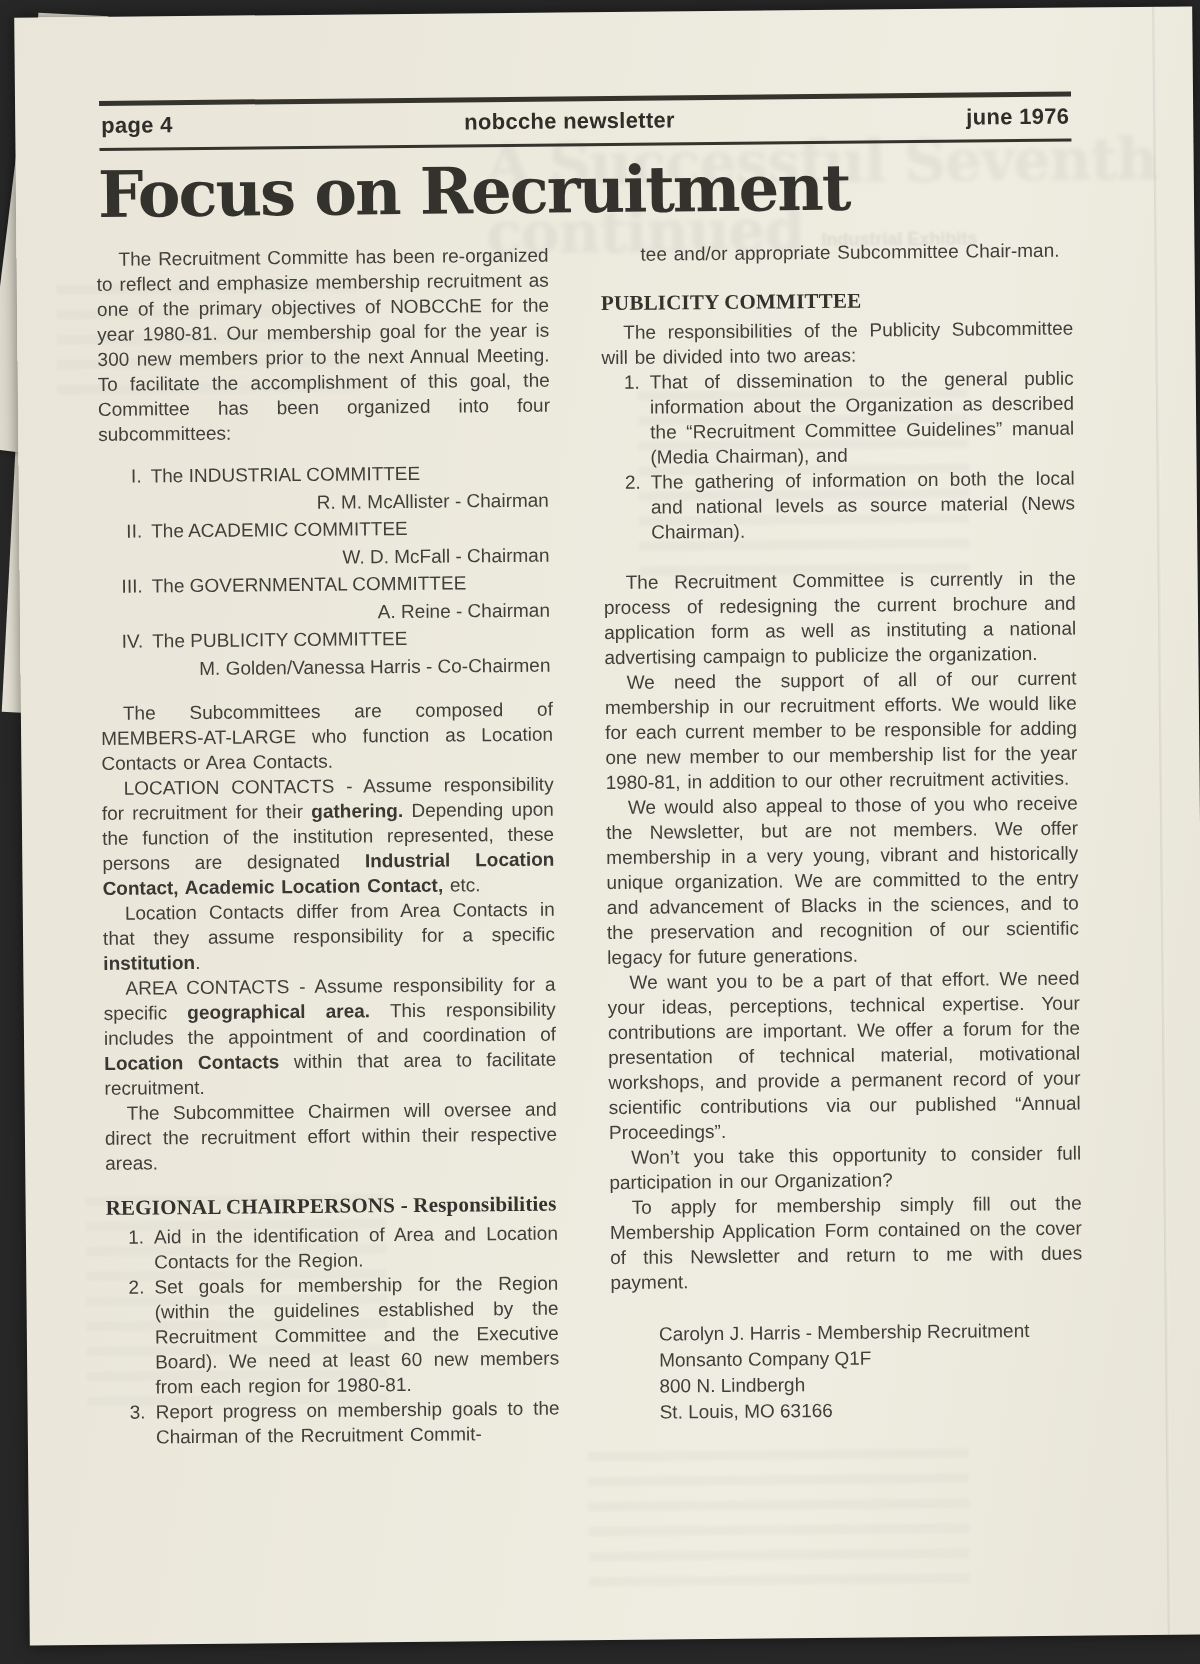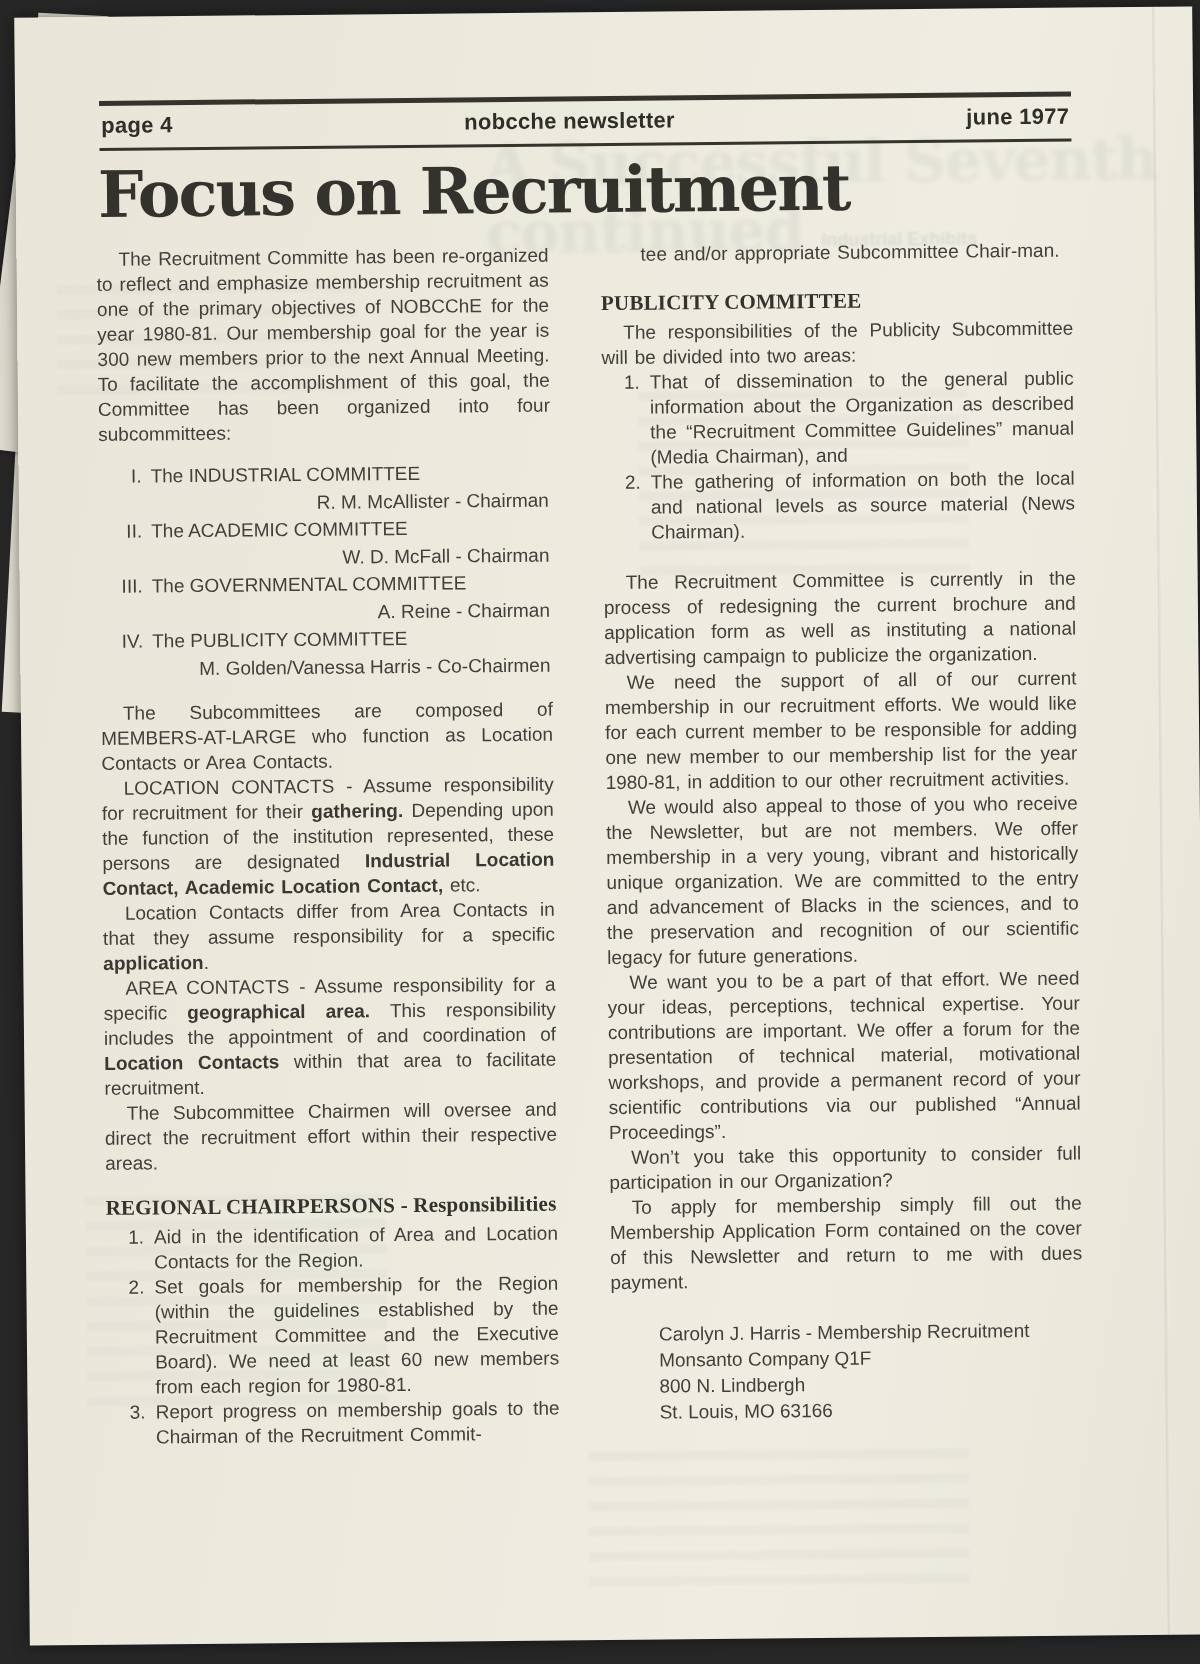--- a/index.html
+++ b/index.html
@@ -81,21 +81,21 @@
     <div class="ghost-blob blob1"></div>
     <div class="ghost-blob blob2"></div>
     <div class="ghost-blob blob3"></div>
     <div class="ghost-blob blob4"></div>
 
     <header class="masthead">
       <div class="rule-thick"></div>
       <div class="masthead-row">
         <span>page 4</span>
         <span>nobcche newsletter</span>
-        <span>june 1977</span>
+        <span>june 1976</span>
       </div>
       <div class="rule-thin"></div>
     </header>
 
     <h1 class="article-title">Focus on Recruitment</h1>
 
     <section class="col col-left">
       <p class="para indent">The Recruitment Committe has been re-organized to reflect and emphasize membership recruitment as one of the primary objectives of NOBCChE for the year 1980-81. Our membership goal for the year is 300 new members prior to the next Annual Meeting. To facilitate the accomplishment of this goal, the Committee has been organized into four subcommittees:</p>
 
       <div class="committee-list">
@@ -129,21 +129,21 @@
         </div>
       </div>
 
       <p class="para indent">The Subcommittees are composed of MEMBERS-AT-LARGE who function as Location Contacts or Area Contacts.</p>
 
       <p class="para indent">
         <span>LOCATION CONTACTS - Assume responsibility for recruitment for their </span><b>gathering.</b><span> Depending upon the function of the institution represented, these persons are designated </span><b>Industrial Location Contact, Academic Location Contact,</b><span> etc.</span>
       </p>
 
       <p class="para indent">
-        <span>Location Contacts differ from Area Contacts in that they assume responsibility for a specific </span><b>application</b><span>.</span>
+        <span>Location Contacts differ from Area Contacts in that they assume responsibility for a specific </span><b>institution</b><span>.</span>
       </p>
 
       <p class="para indent">
         <span>AREA CONTACTS - Assume responsibility for a specific </span><b>geographical area.</b><span> This responsibility includes the appointment of and coordination of </span><b>Location Contacts</b><span> within that area to facilitate recruitment.</span>
       </p>
 
       <p class="para indent">The Subcommittee Chairmen will oversee and direct the recruitment effort within their respective areas.</p>
 
       <h3 class="subhead">REGIONAL CHAIRPERSONS - Responsibilities</h3>
 

